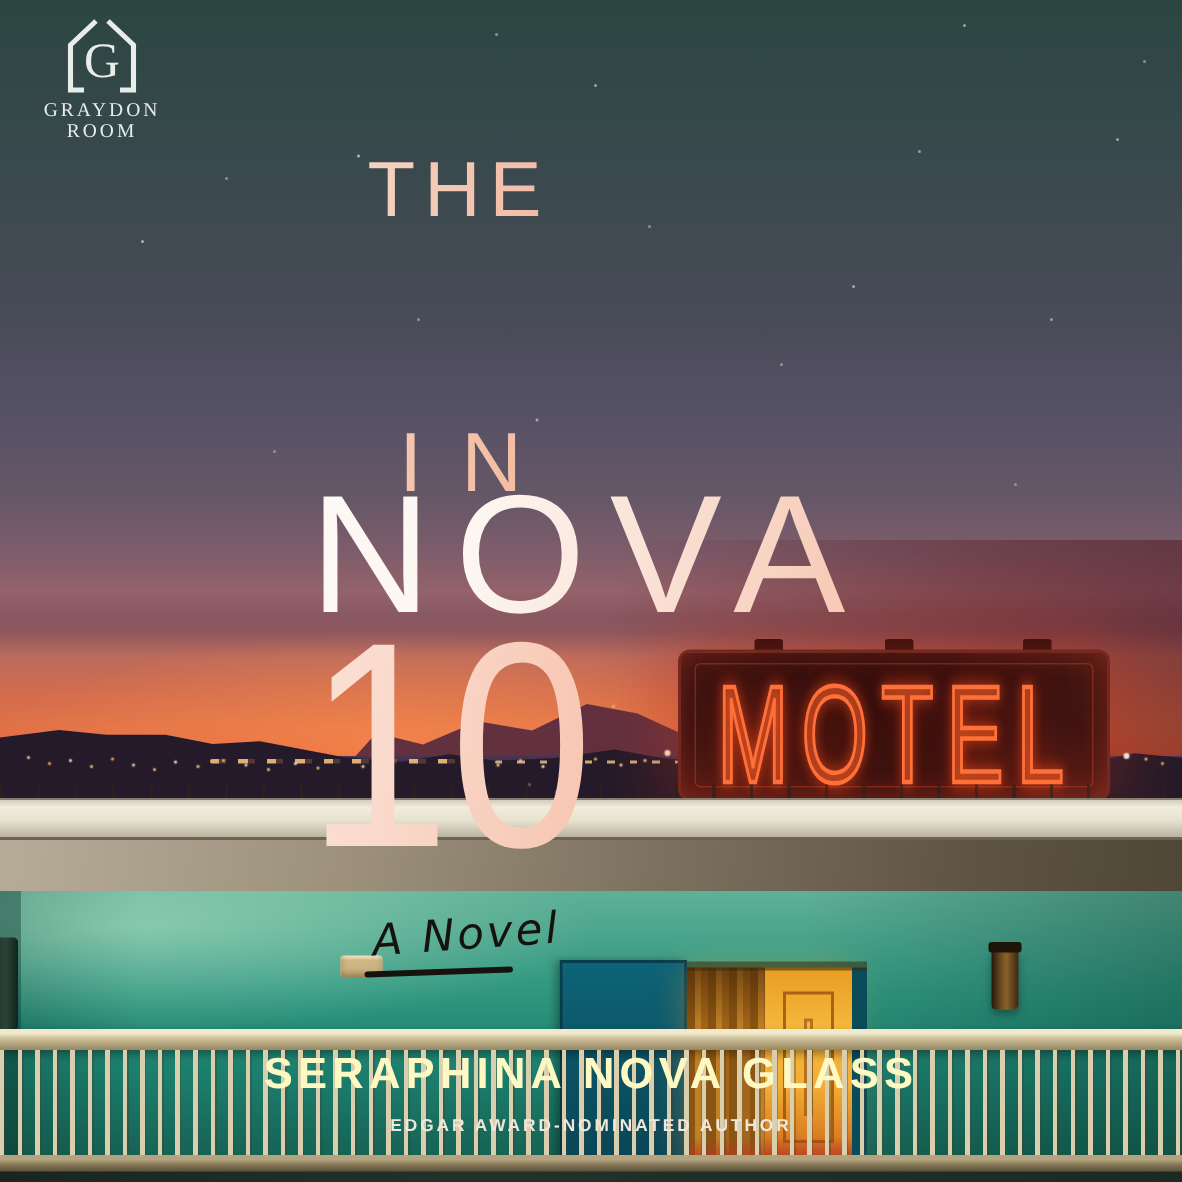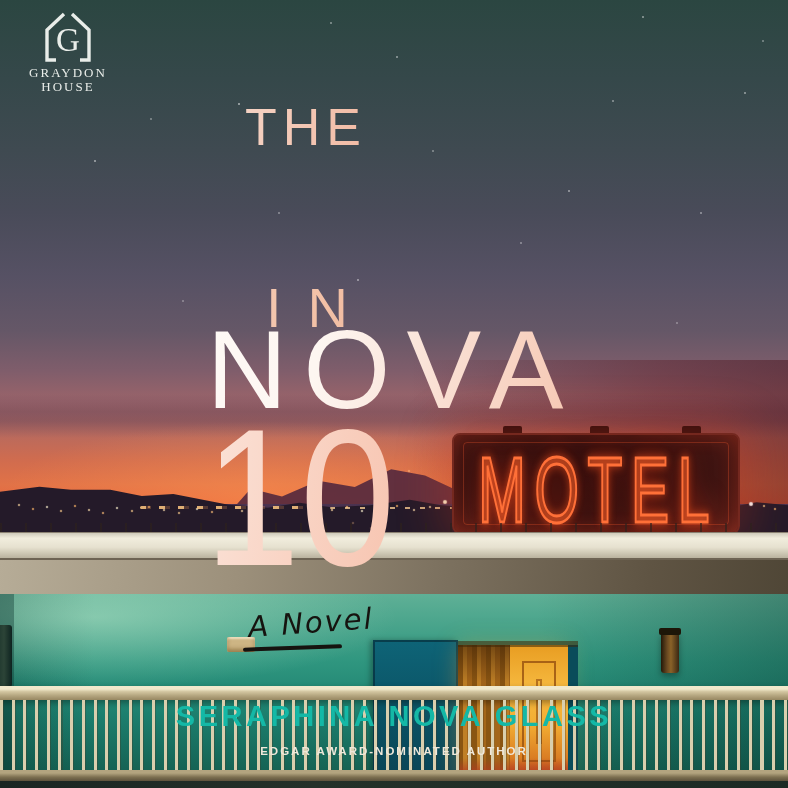--- a/index.html
+++ b/index.html
@@ -161,21 +161,21 @@
   .q-credit{font-weight:700;position:static;}
   .q-plain{position:static;}
 
   
   .logo{left:22px;top:10px;width:92px;text-align:center;color:#e9ede9;z-index:20;}
   .logo-icon{position:relative;display:block;margin:0 auto;width:56px;height:56px;}
   .logo-text1,.logo-text2{position:static;display:block;
     font-family:Liberation Serif, serif;font-size:13px;letter-spacing:2px;line-height:14px;}
 
   
-  .author{left:0;top:700px;width:788px;text-align:center;color:#14b8a6;
+  .author{left:0;top:700px;width:788px;text-align:center;color:#fef9c3;
     font-size:29px;font-weight:700;letter-spacing:3.5px;white-space:nowrap;z-index:30;}
   .tagline{left:0;top:745px;width:788px;text-align:center;color:#efe8da;
     font-size:11.5px;font-weight:700;letter-spacing:2px;z-index:30;}
 </style>
 </head>
 <body>
 
 <div class="cover">
 
   <div class="sky"></div>
@@ -238,19 +238,19 @@
   <div class="tl t-10">10</div>
 
 
   <div class="logo">
     <svg class="logo-icon" viewBox="0 0 56 56">
       <path d="M24 4 L7 20 L7 50 L16 50" fill="none" stroke="#e9ede9" stroke-width="3.4"></path>
       <path d="M32 4 L49 20 L49 50 L40 50" fill="none" stroke="#e9ede9" stroke-width="3.4"></path>
       <text x="28" y="41" text-anchor="middle" font-family="Liberation Serif, serif" font-size="33" fill="#e9ede9">G</text>
     </svg>
     <span class="logo-text1">GRAYDON</span>
-    <span class="logo-text2">HOUSE</span>
+    <span class="logo-text2">ROOM</span>
   </div>
 
   <div class="author">SERAPHINA NOVA GLASS</div>
   <div class="tagline">EDGAR AWARD-NOMINATED AUTHOR</div>
 
 </div>
 
 </body></html>

